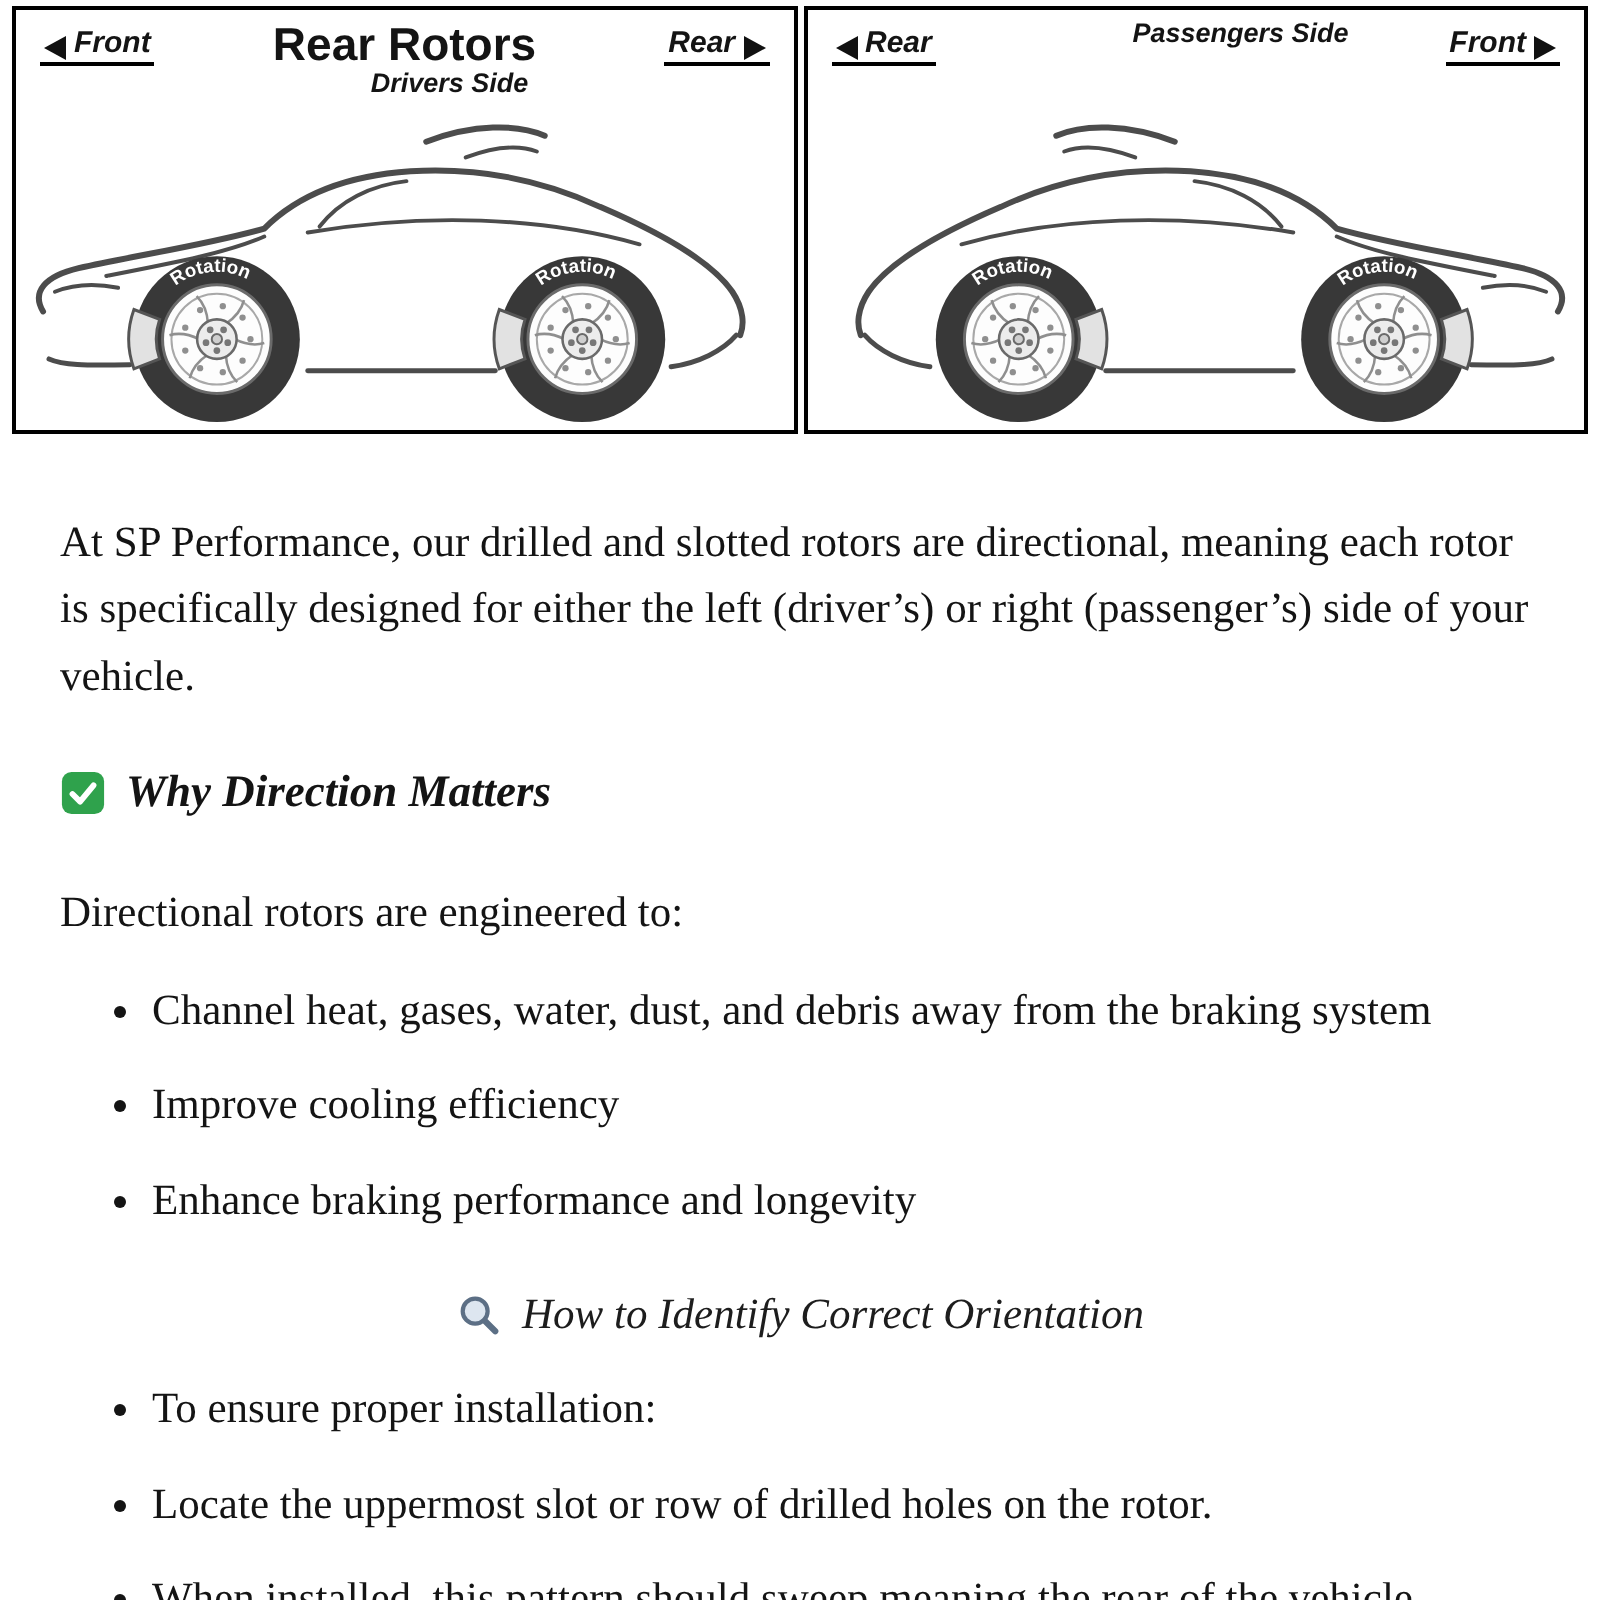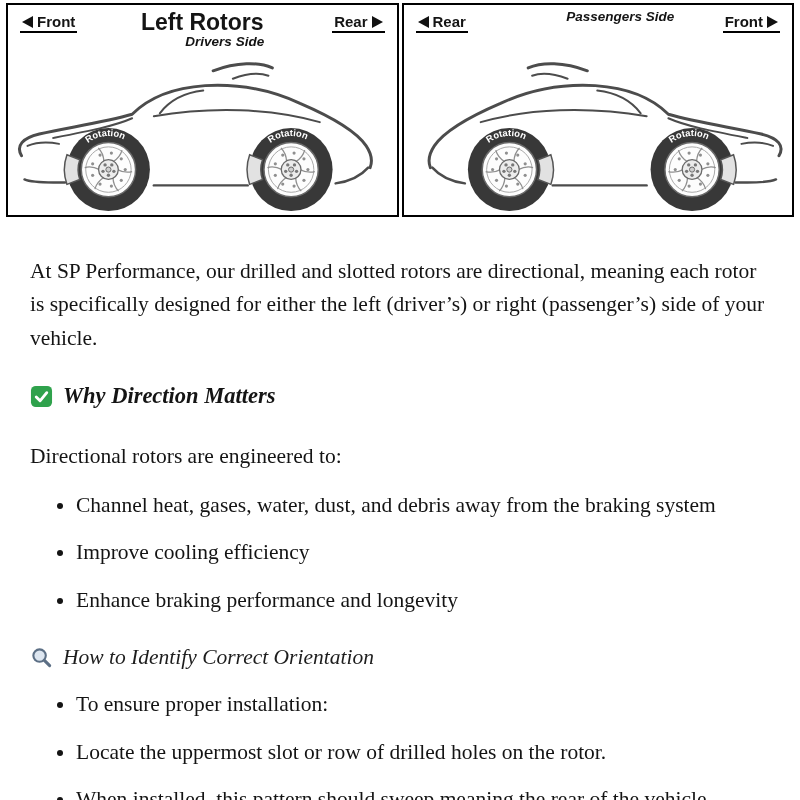--- a/index.html
+++ b/index.html
@@ -2,36 +2,36 @@
 <html><head>
 <meta charset="utf-8">
 <style>
   html,body{margin:0;padding:0;background:#fff;}
   body{width:800px;font-family:"Liberation Serif",serif;color:#141414;}
 
   
   .diagram{display:flex;gap:3px;padding:3px 6px 0;}
   .panel{flex:1;border:2px solid #000;background:#fff;}
   .panel-header{position:relative;height:47px;padding-top:5px;font-family:"Liberation Sans",sans-serif;}
-  .dir{position:absolute;top:8px;display:inline-flex;align-items:center;gap:4px;
-       font-weight:bold;font-size:15px;border-bottom:2px solid #000;padding:0 2px 1px;}
+  .dir{position:absolute;top:8px;display:inline-flex;align-items:flex-end;gap:4px;
+       font-weight:bold;font-size:15px;border-bottom:2px solid #000;padding:0 2px 1px;font-style:italic;}
   .dir-left{left:12px;} .dir-right{right:12px;}
   .tri-l{width:0;height:0;border:6px solid transparent;border-right:11px solid #111;border-left:0;}
   .tri-r{width:0;height:0;border:6px solid transparent;border-left:11px solid #111;border-right:0;}
   .panel-title-block{text-align:center;line-height:1.08;}
   .panel-title{font-size:23px;font-weight:bold;}
   .panel-subtitle{font-size:13.5px;font-weight:bold;font-style:italic;margin-left:45px;}
   .car-svg{display:block;width:100%;height:158px;}
 
   
   .content{padding:12px 30px 8px;font-size:21.5px;line-height:1.55;}
   .content p{margin:26px 0 16px;}
   .sec-h{display:flex;align-items:center;gap:10px;margin:24px 0 12px;font-style:italic;}
   .sec-h.bold{font-size:22.5px;font-weight:bold;}
-  .sec-h.plain{font-size:21.5px;font-weight:normal;color:#1d1d1d;}
+  .sec-h.plain{font-size:21.5px;font-weight:normal;color:#1d1d1d;justify-content:center;}
   .icon-box{display:inline-flex;flex:0 0 auto;}
   ul{margin:2px 0 18px;padding-left:46px;}
   li{margin:14px 0;}
 </style>
 </head>
 <body>
 
 <svg width="0" height="0" style="position:absolute" aria-hidden="true">
   <defs>
     <g id="car" fill="none" stroke="#4c4c4c" stroke-width="3" stroke-linecap="round">
@@ -85,21 +85,21 @@
 
 <div class="diagram">
 
   <div class="panel">
     <div class="panel-header">
       <span class="dir dir-left">
         <span class="tri-l"></span>
         <span>Front</span>
       </span>
       <div class="panel-title-block">
-        <div class="panel-title">Left Rotors</div>
+        <div class="panel-title">Rear Rotors</div>
         <div class="panel-subtitle">Drivers Side</div>
       </div>
       <span class="dir dir-right">
         <span>Rear</span>
         <span class="tri-r"></span>
       </span>
     </div>
     <svg class="car-svg" viewBox="0 0 390 160" preserveAspectRatio="xMidYMax meet">
       <use href="#car"></use>
       <use href="#wheel" transform="translate(100,114)"></use>

